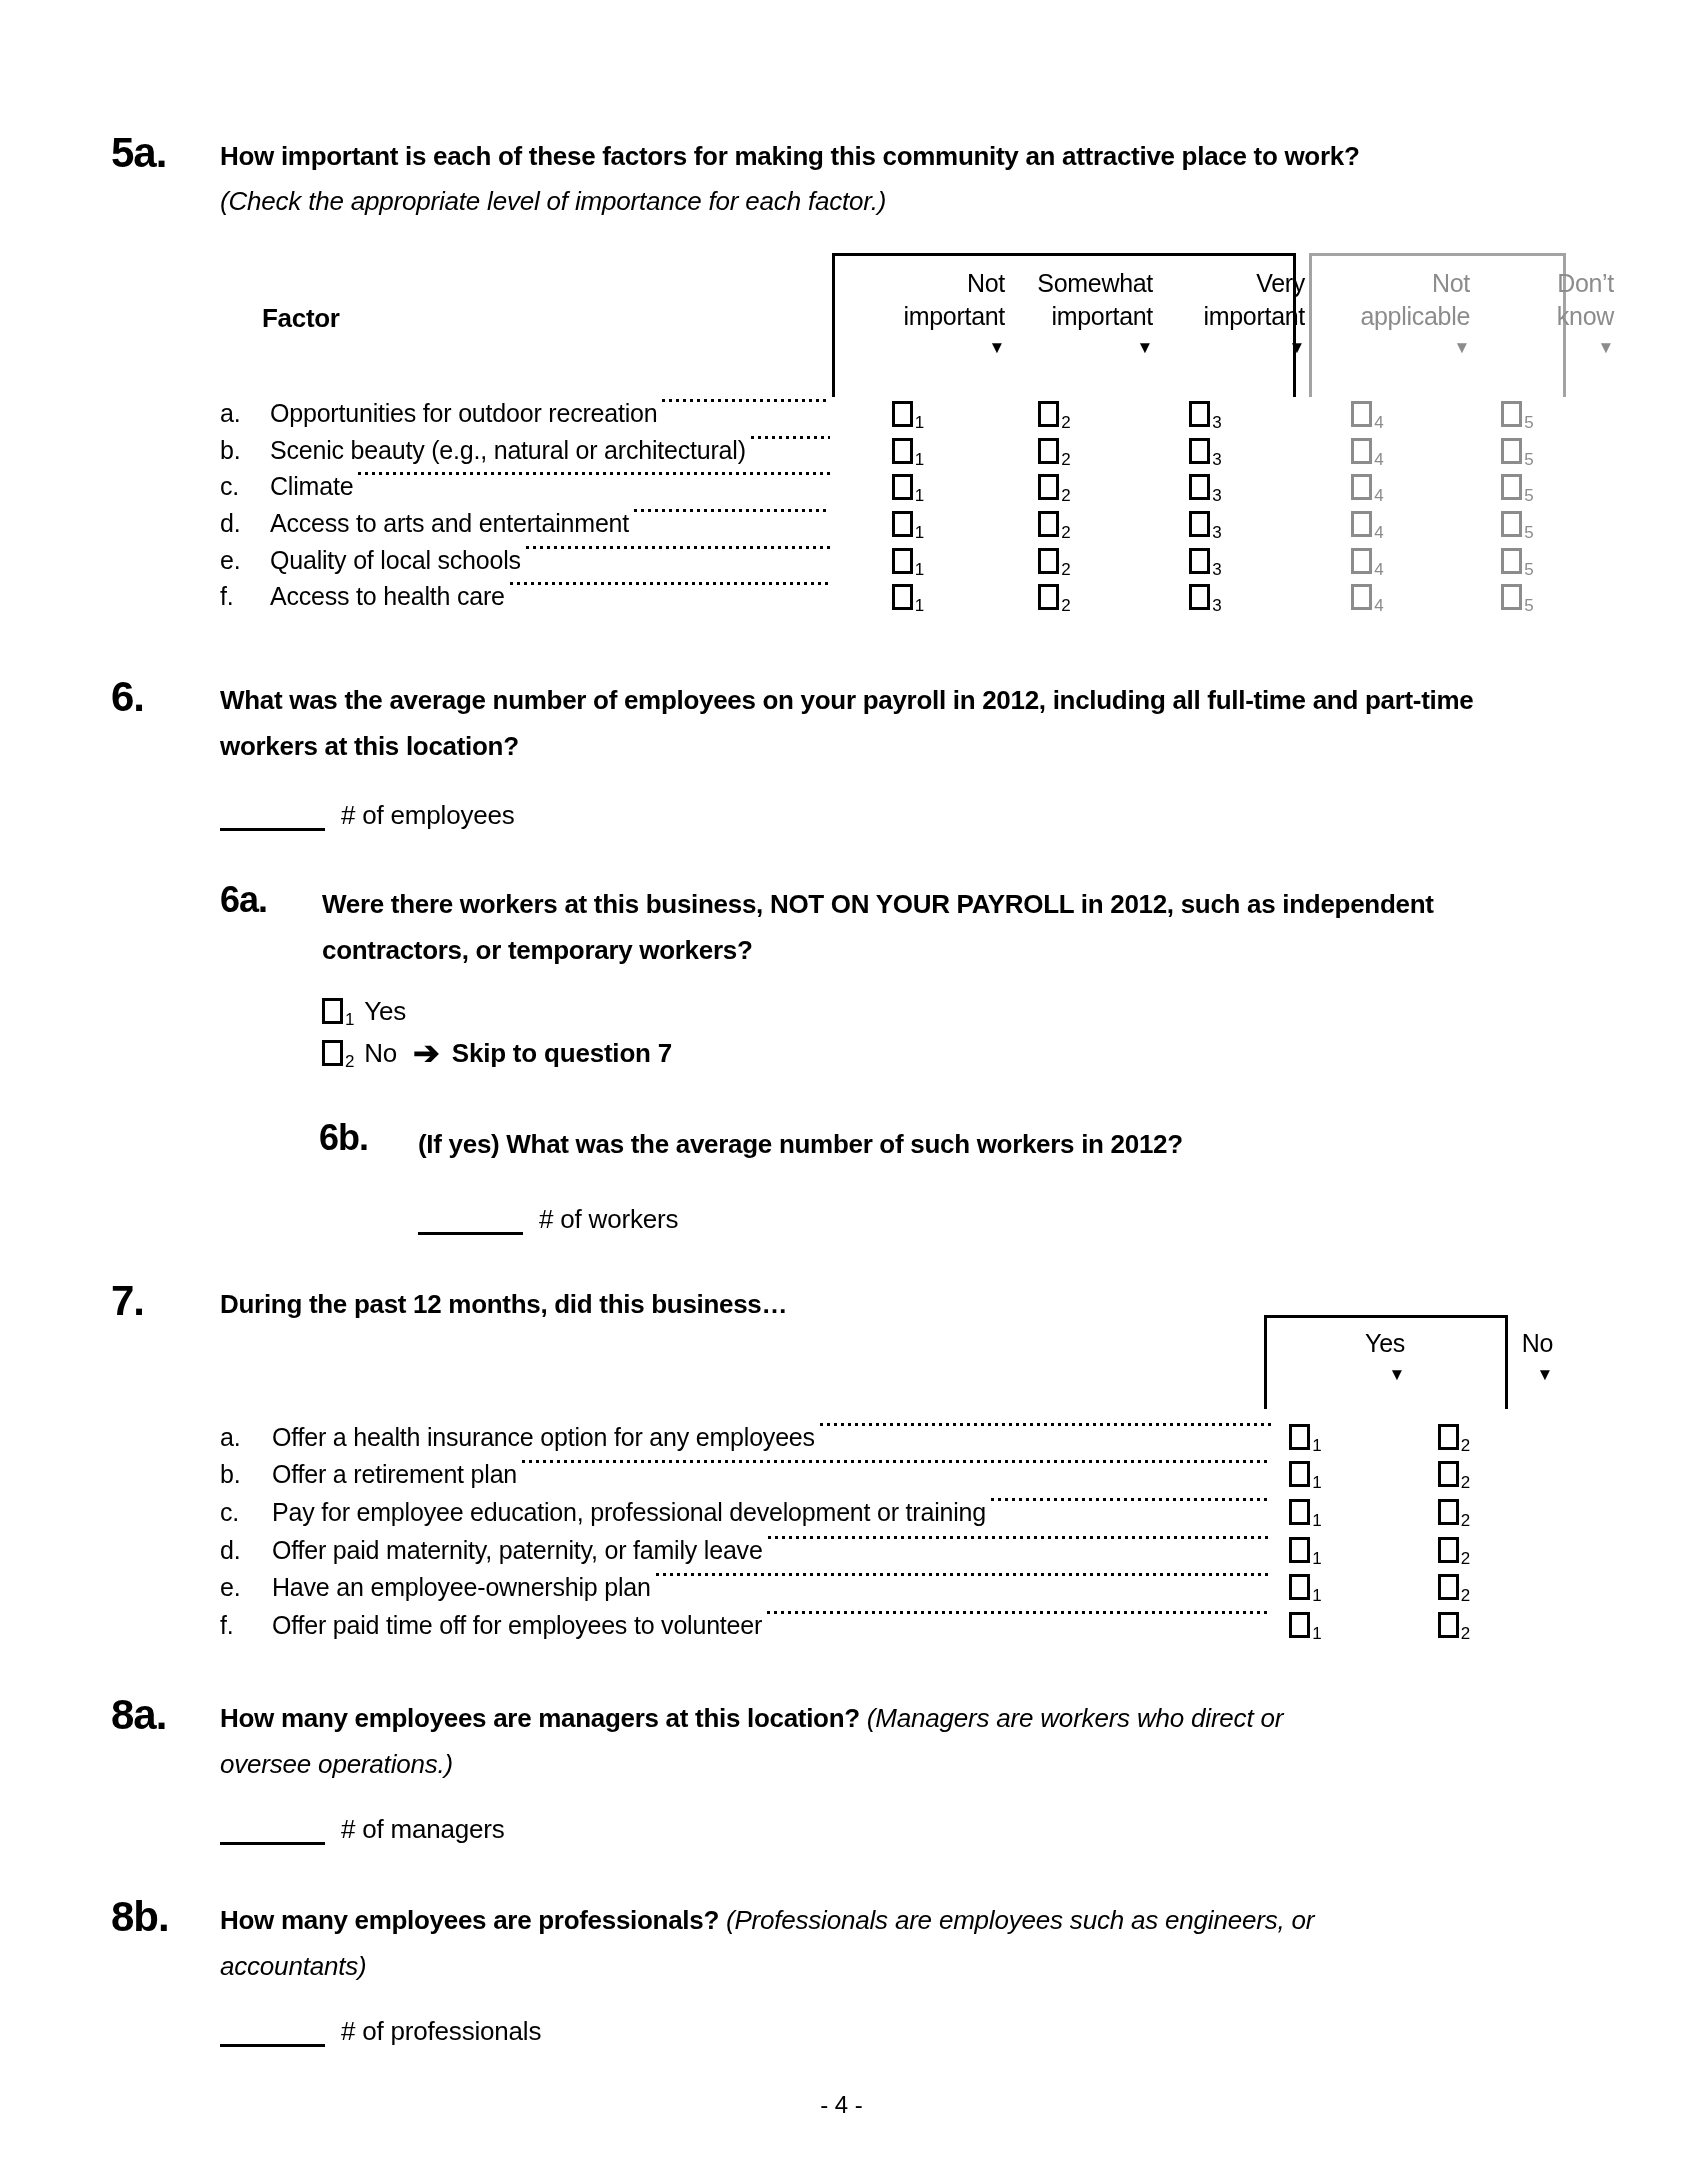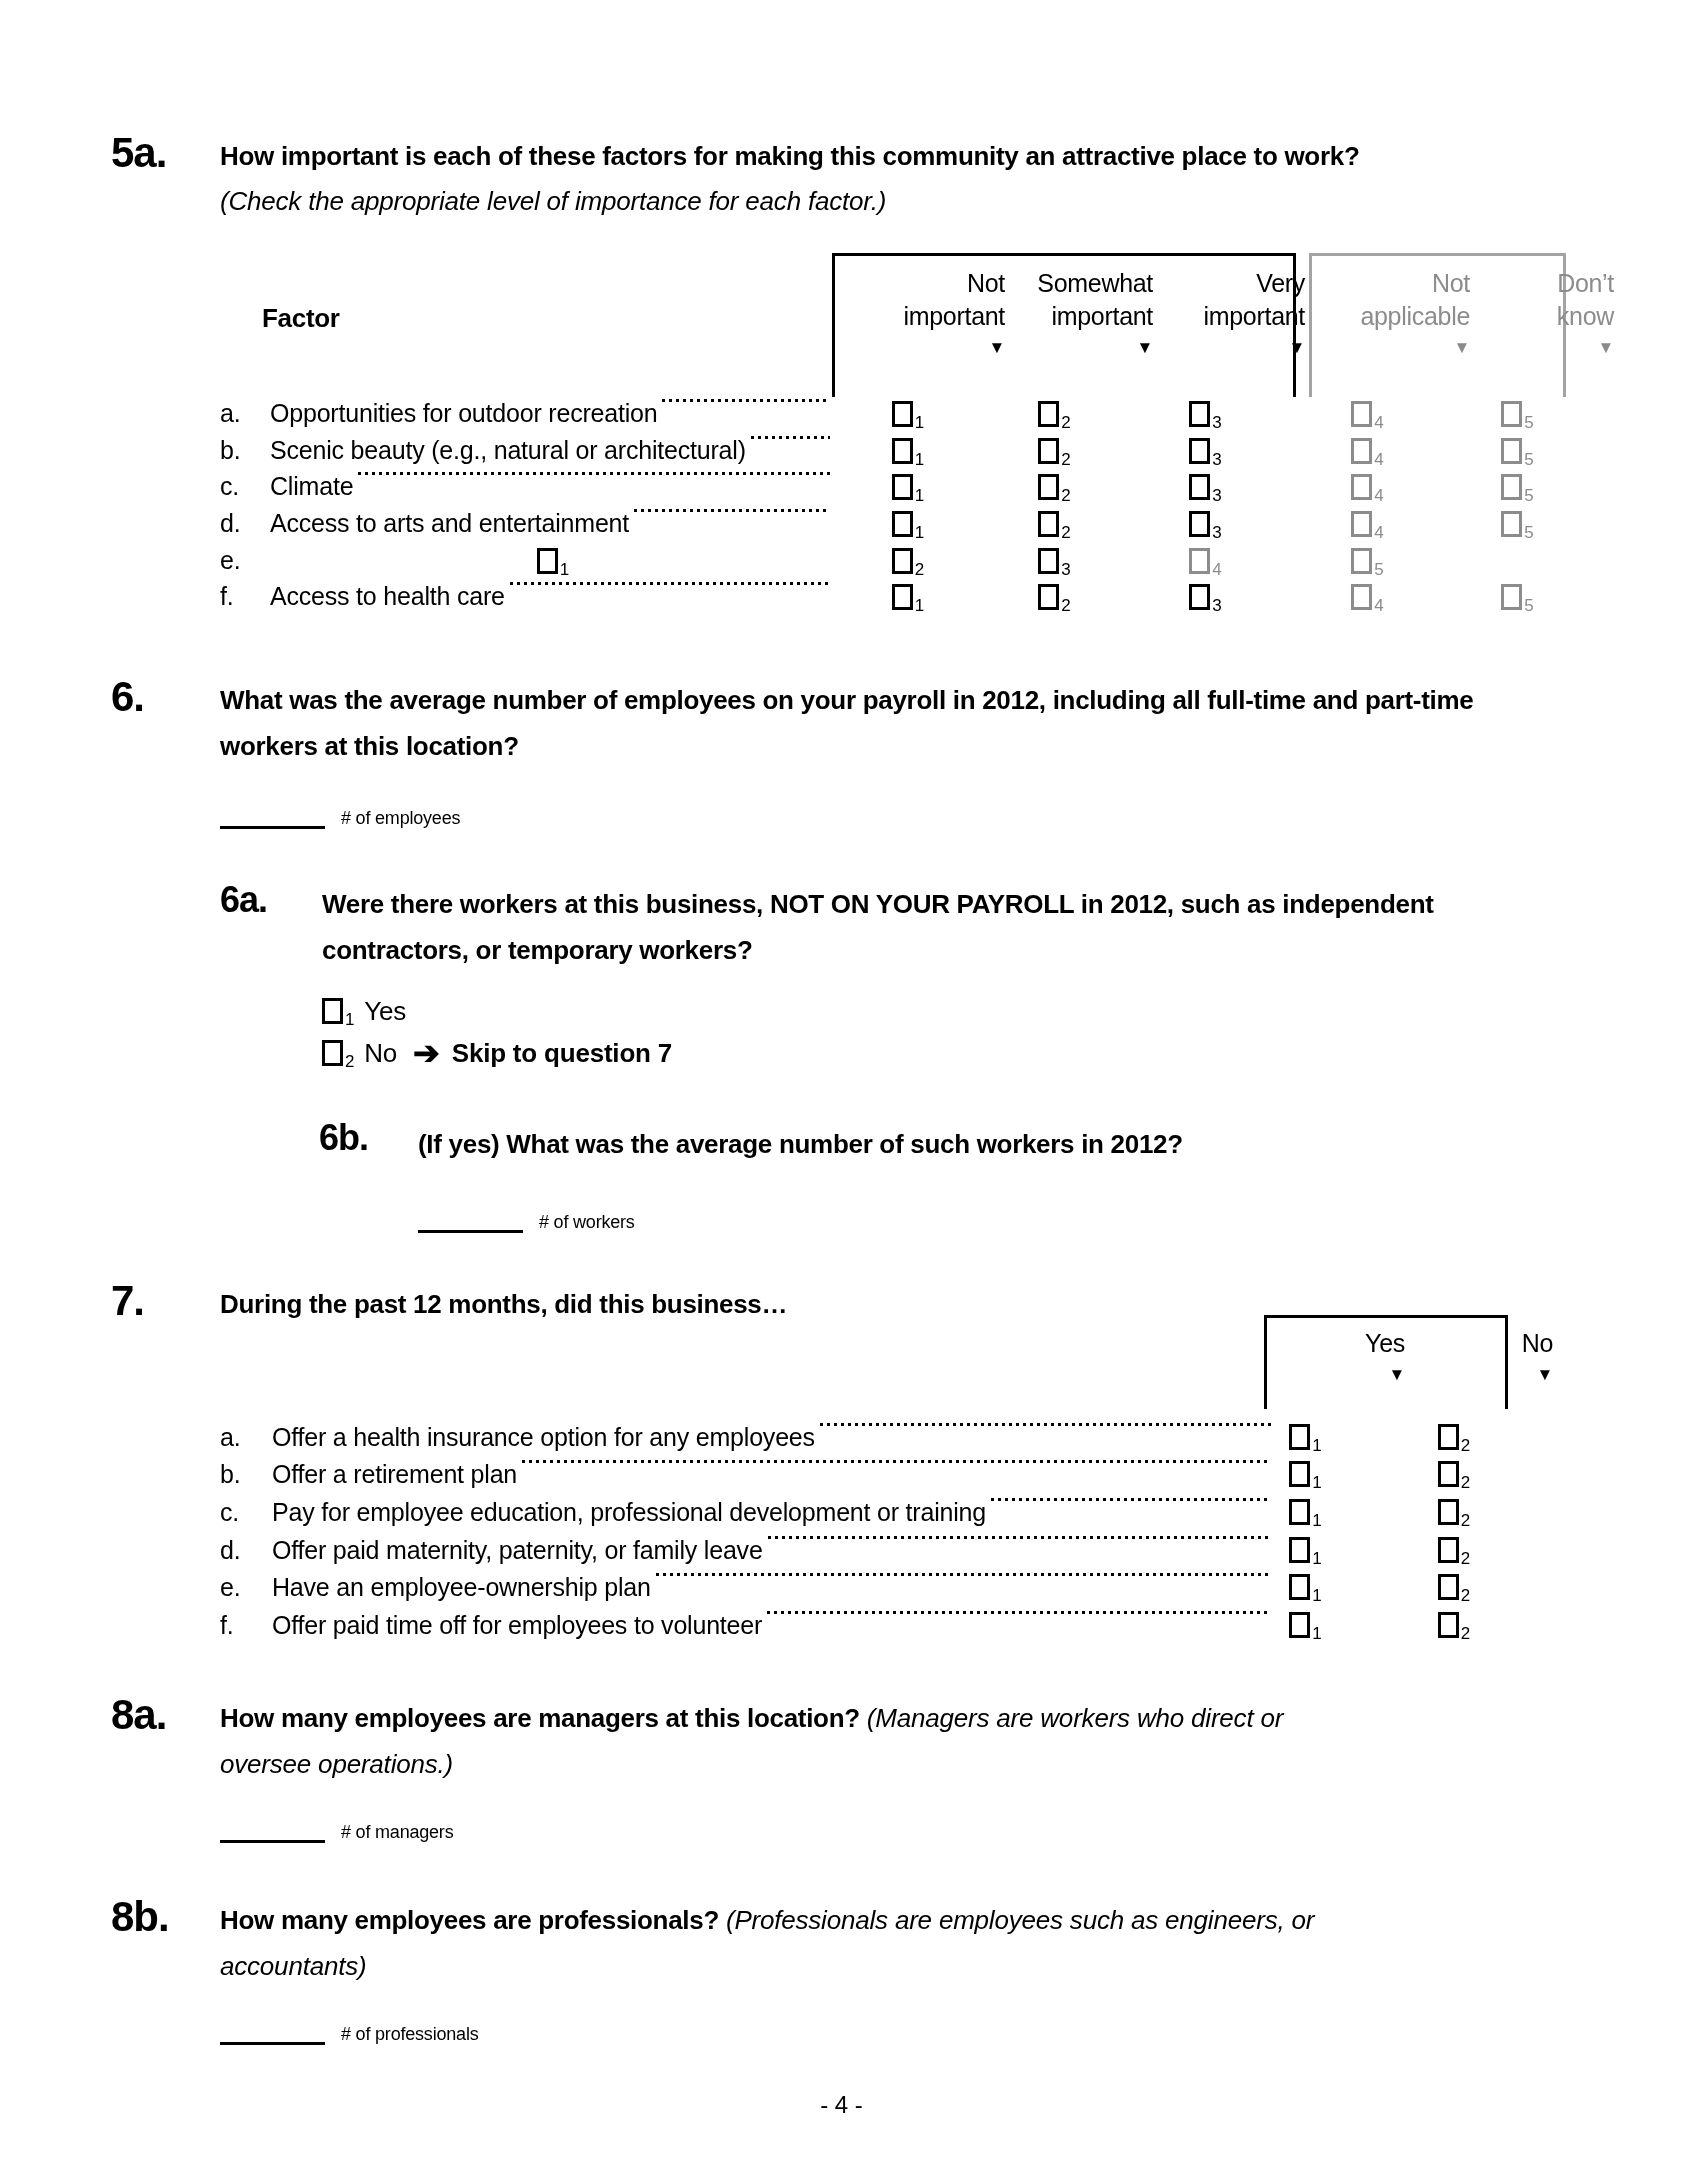--- a/index.html
+++ b/index.html
@@ -19,21 +19,21 @@
   .trow{position:absolute;left:220px;display:grid;align-items:center;font-size:25px;letter-spacing:-0.2px;white-space:nowrap}
   .r5{grid-template-columns:50px 566px 144px 149px 153px 171px 129px;height:37px;width:1364px}
   .r7{grid-template-columns:52px 1005px 57px 240px;height:38px;width:1354px}
   .lab{display:flex;}
   .leader{flex:1 1 0;min-width:6px;height:3px;margin:0 6px 5px 5px;
           background:repeating-linear-gradient(90deg,currentColor 0 3px,transparent 3px 7px)}
   .cbc{display:flex;justify-content:center}
   .cb{display:inline-flex;align-items:flex-end}
   .bx{width:21px;height:26px;border:3px solid currentColor;box-sizing:border-box}
   .sb{font-size:17px;line-height:15px;margin-left:2px;transform:translateY(3px)}
-  .blankrow{font-size:18px;letter-spacing:-0.2px}
+  .blankrow{font-size:26px;letter-spacing:-0.2px}
   .blankline{display:inline-block;width:105px;height:26px;border-bottom:3px solid #000;margin-right:16px;vertical-align:bottom}
   .opt{display:flex;align-items:center;font-size:26px;letter-spacing:-0.2px;height:42px}
   .opt .cb{margin-right:10px}
   .skiparrow{font-size:32px;font-weight:bold;margin:0 12px 0 16px;line-height:26px}
   .skiptext{font-weight:bold}
   .pagenum{position:absolute;left:0;width:1683px;text-align:center;font-size:24px}
 </style>
 </head>
 <body>
 
@@ -217,20 +217,24 @@
       </span>
     <span class="cbc gray-t">
         <span class="cb">
           <span class="bx"></span>
           <span class="sb">5</span>
         </span>
       </span>
   </div>
   <div class="trow r5" style="top:542px">
     <span>e.</span>
+    <span class="lab">
+        <span>Quality of local schools</span>
+        <span class="leader"></span>
+      </span>
     <span class="cbc">
         <span class="cb">
           <span class="bx"></span>
           <span class="sb">1</span>
         </span>
       </span>
     <span class="cbc">
         <span class="cb">
           <span class="bx"></span>
           <span class="sb">2</span>

